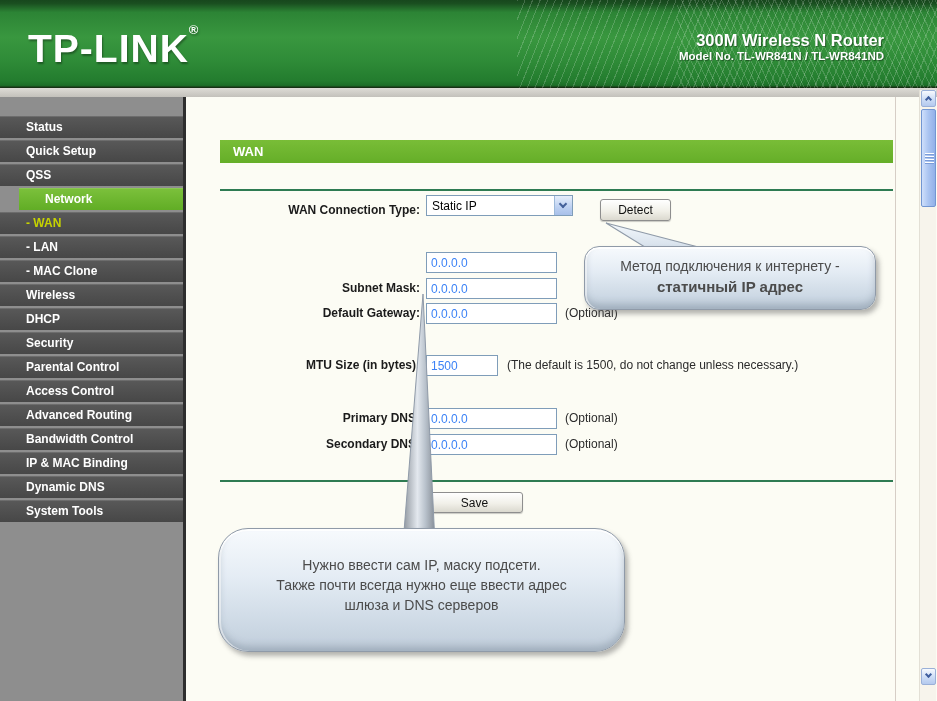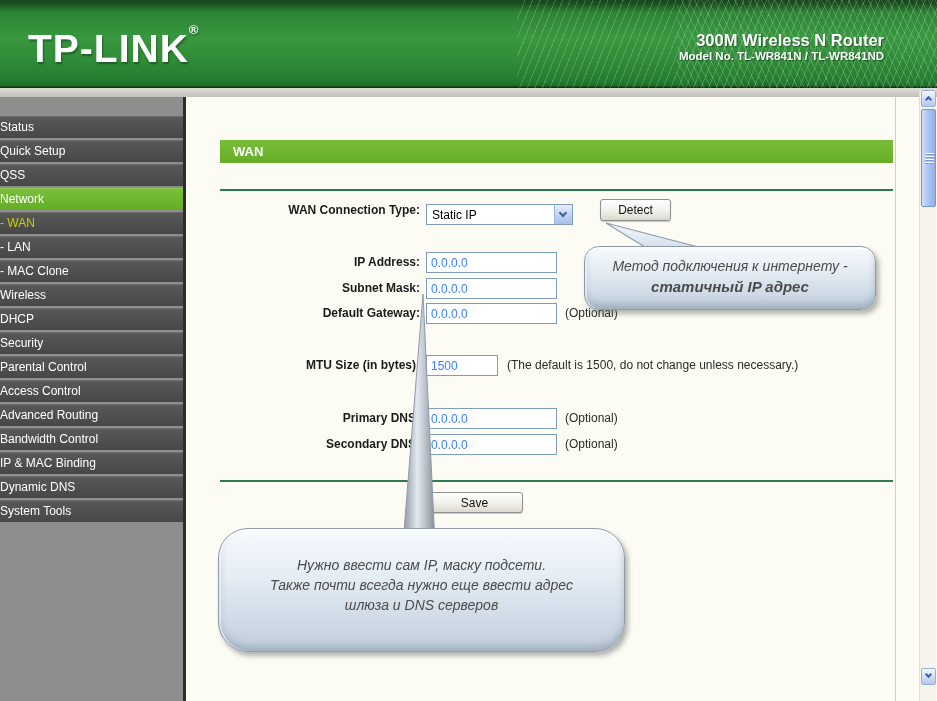--- a/index.html
+++ b/index.html
@@ -23,23 +23,23 @@
 
   
   #topstrip { position:absolute; left:0; top:88px; width:937px; height:9px;
     background:linear-gradient(180deg,#dedcd6,#c3c1bb); }
 
   
   #sidebar { position:absolute; left:0; top:97px; width:186px; height:604px;
     background:#8e8e8e; border-right:3px solid #2e2e2e; }
   #sidebar-items { position:absolute; left:0; top:19px; width:183px; }
   .side-item { height:22px; margin-bottom:2px; background:linear-gradient(180deg,#595959,#474747);
-    color:#fff; font-size:12px; font-weight:normal; line-height:22px; 
+    color:#fff; font-size:12px; font-weight:bold; line-height:22px; padding-left:26px;
     cursor:pointer; box-shadow:inset 0 1px 0 rgba(255,255,255,.12); }
-  .side-item.active { background:linear-gradient(180deg,#7cc13c,#61ad25); }
+  .side-item.active { background:linear-gradient(180deg,#7cc13c,#61ad25);margin-left:19px; }
   .side-item.selected { color:#c6d300; }
 
   
   #content { position:absolute; left:186px; top:97px; width:733px; height:604px; background:#fcfcf4; }
   #content-divider { position:absolute; left:895px; top:97px; width:1px; height:604px; background:#d6cec6; }
 
   #wan-bar { position:absolute; left:220px; top:140px; width:673px; height:23px;
     background:linear-gradient(180deg,#79bd37,#65ae28); color:#fff; font-size:13px; font-weight:bold;
     line-height:23px; padding-left:13px; }
   .green-hr { position:absolute; left:220px; width:673px; height:2px; background:#2e7b52; }
@@ -63,21 +63,21 @@
 
   .xpbtn { position:absolute; border:1px solid #8e8e8e; border-radius:3px;
     background:linear-gradient(180deg,#ffffff,#f1f0e9 55%,#dbd9cf);
     font-family:"Liberation Sans",sans-serif; font-size:12px; color:#111; cursor:pointer;
     box-shadow:0 1px 1px rgba(0,0,0,.2); }
 
   
   .bubble { position:absolute; border:1px solid #8f9aa8;
     background:linear-gradient(180deg,#f7fafd 0%,#e4ecf4 40%,#ccd8e4 80%,#c0cdda 100%);
     box-shadow:3px 4px 5px rgba(90,90,90,.45), inset 0 2px 0 rgba(255,255,255,.8),
-      inset 2px 0 0 rgba(255,255,255,.5), inset 0 -5px 7px rgba(125,140,155,.45);font-style:italic; }
+      inset 2px 0 0 rgba(255,255,255,.5), inset 0 -5px 7px rgba(125,140,155,.45); }
   #tip1-bubble { left:584px; top:246px; width:292px; height:64px; border-radius:15px; }
   #tip2-bubble { left:218px; top:528px; width:407px; height:124px; border-radius:30px; }
   .tip-line { position:absolute; width:100%; text-align:center; font-size:14px; color:#4b4b4b; }
   .tip-line.bold { font-weight:bold; font-size:15px; }
   .tip-svg { position:absolute; }
 
   
   #scrollbar { position:absolute; left:919px; top:90px; width:17px; height:611px;
     background:#f7f4ec; border-left:1px solid #e3e0d6; }
   .sb-btn { position:absolute; left:1px; width:15px; height:17px; border:1px solid #9ab0d8;
@@ -130,28 +130,27 @@
   </div>
 
   <div id="content"></div>
   <div id="content-divider"></div>
 
   <div id="wan-bar">WAN</div>
   <div class="green-hr" id="hr1"></div>
   <div class="green-hr" id="hr2"></div>
 
   <div class="flabel" style="top:203px">WAN Connection Type:</div>
-  <div class="flabel" style="top:255px">IP Address:</div>
   <div class="flabel" style="top:281px">Subnet Mask:</div>
   <div class="flabel" style="top:306px">Default Gateway:</div>
   <div class="flabel" style="top:358px">MTU Size (in bytes):</div>
   <div class="flabel" style="top:411px">Primary DNS:</div>
   <div class="flabel" style="top:437px">Secondary DNS:</div>
 
-  <div class="select" style="left:426px;top:204px;width:147px">
+  <div class="select" style="left:426px;top:195px;width:147px">
     <span class="sel-text">Static IP</span>
     <span class="sel-btn">
         <i class="chev-dn"></i>
       </span>
   </div>
   <button class="xpbtn" style="left:600px;top:199px;width:71px;height:22px">Detect</button>
 
   <input class="txt" style="left: 426px; top: 252px; width: 131px;" value="0.0.0.0">
   <input class="txt" style="left: 426px; top: 278px; width: 131px;" value="0.0.0.0">
   <input class="txt" style="left: 426px; top: 303px; width: 131px;" value="0.0.0.0">

